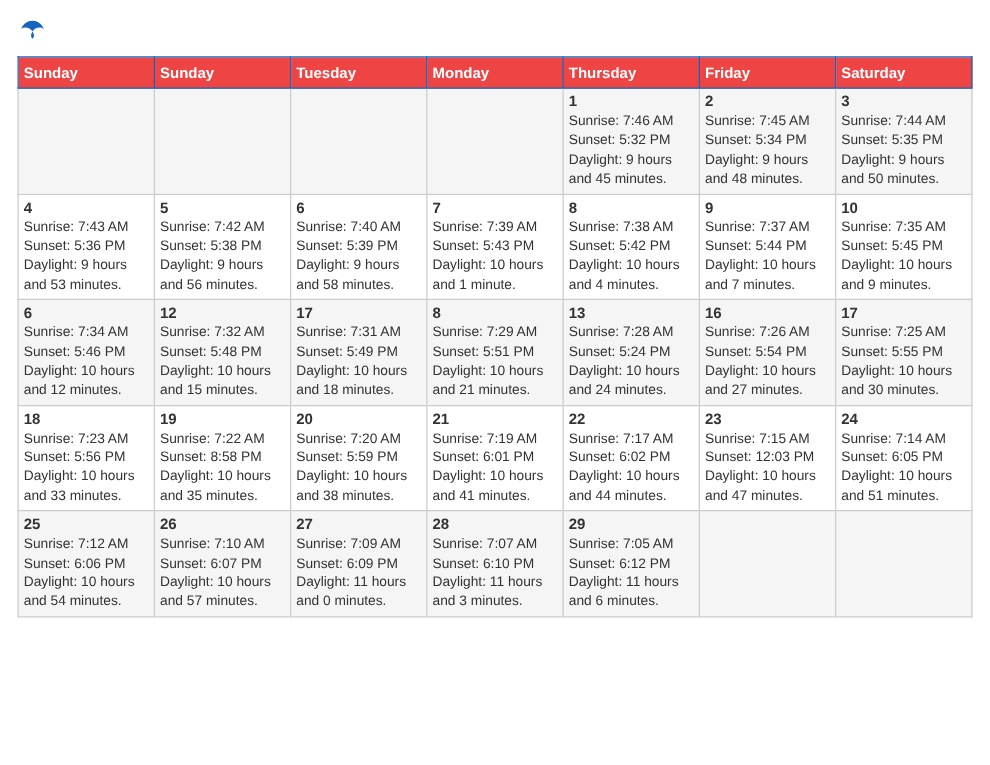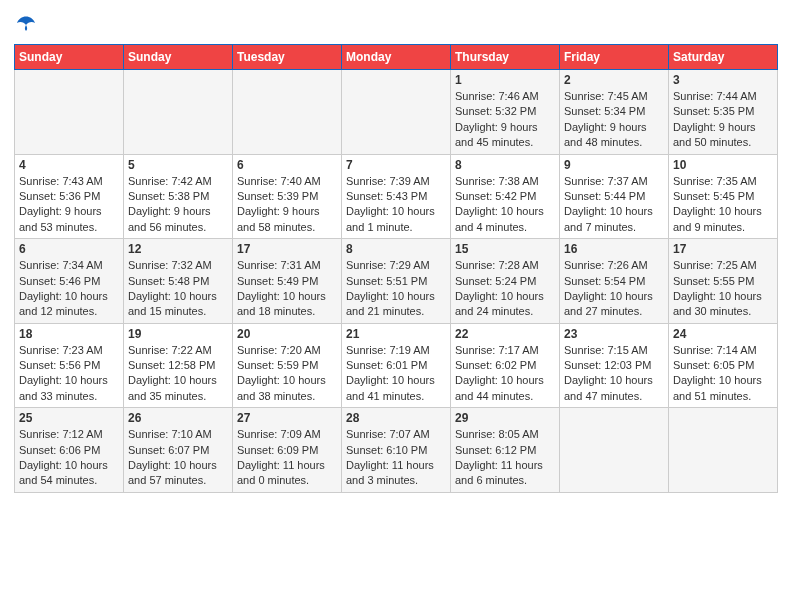--- a/index.html
+++ b/index.html
@@ -230,21 +230,21 @@
 and 18 minutes.</div>
           </td>
           <td>
             <span class="day-num">8</span>
             <div class="day-info">Sunrise: 7:29 AM
 Sunset: 5:51 PM
 Daylight: 10 hours
 and 21 minutes.</div>
           </td>
           <td>
-            <span class="day-num">15</span>
+            <span class="day-num">13</span>
             <div class="day-info">Sunrise: 7:28 AM
 Sunset: 5:24 PM
 Daylight: 10 hours
 and 24 minutes.</div>
           </td>
           <td>
             <span class="day-num">16</span>
             <div class="day-info">Sunrise: 7:26 AM
 Sunset: 5:54 PM
 Daylight: 10 hours
@@ -262,21 +262,21 @@
           <td>
             <span class="day-num">18</span>
             <div class="day-info">Sunrise: 7:23 AM
 Sunset: 5:56 PM
 Daylight: 10 hours
 and 33 minutes.</div>
           </td>
           <td>
             <span class="day-num">19</span>
             <div class="day-info">Sunrise: 7:22 AM
-Sunset: 12:58 PM
+Sunset: 8:58 PM
 Daylight: 10 hours
 and 35 minutes.</div>
           </td>
           <td>
             <span class="day-num">20</span>
             <div class="day-info">Sunrise: 7:20 AM
 Sunset: 5:59 PM
 Daylight: 10 hours
 and 38 minutes.</div>
           </td>
@@ -333,21 +333,21 @@
           </td>
           <td>
             <span class="day-num">28</span>
             <div class="day-info">Sunrise: 7:07 AM
 Sunset: 6:10 PM
 Daylight: 11 hours
 and 3 minutes.</div>
           </td>
           <td>
             <span class="day-num">29</span>
-            <div class="day-info">Sunrise: 8:05 AM
+            <div class="day-info">Sunrise: 7:05 AM
 Sunset: 6:12 PM
 Daylight: 11 hours
 and 6 minutes.</div>
           </td>
           <td></td>
           <td></td>
         </tr>
       </tbody>
   </table>
 </div>

